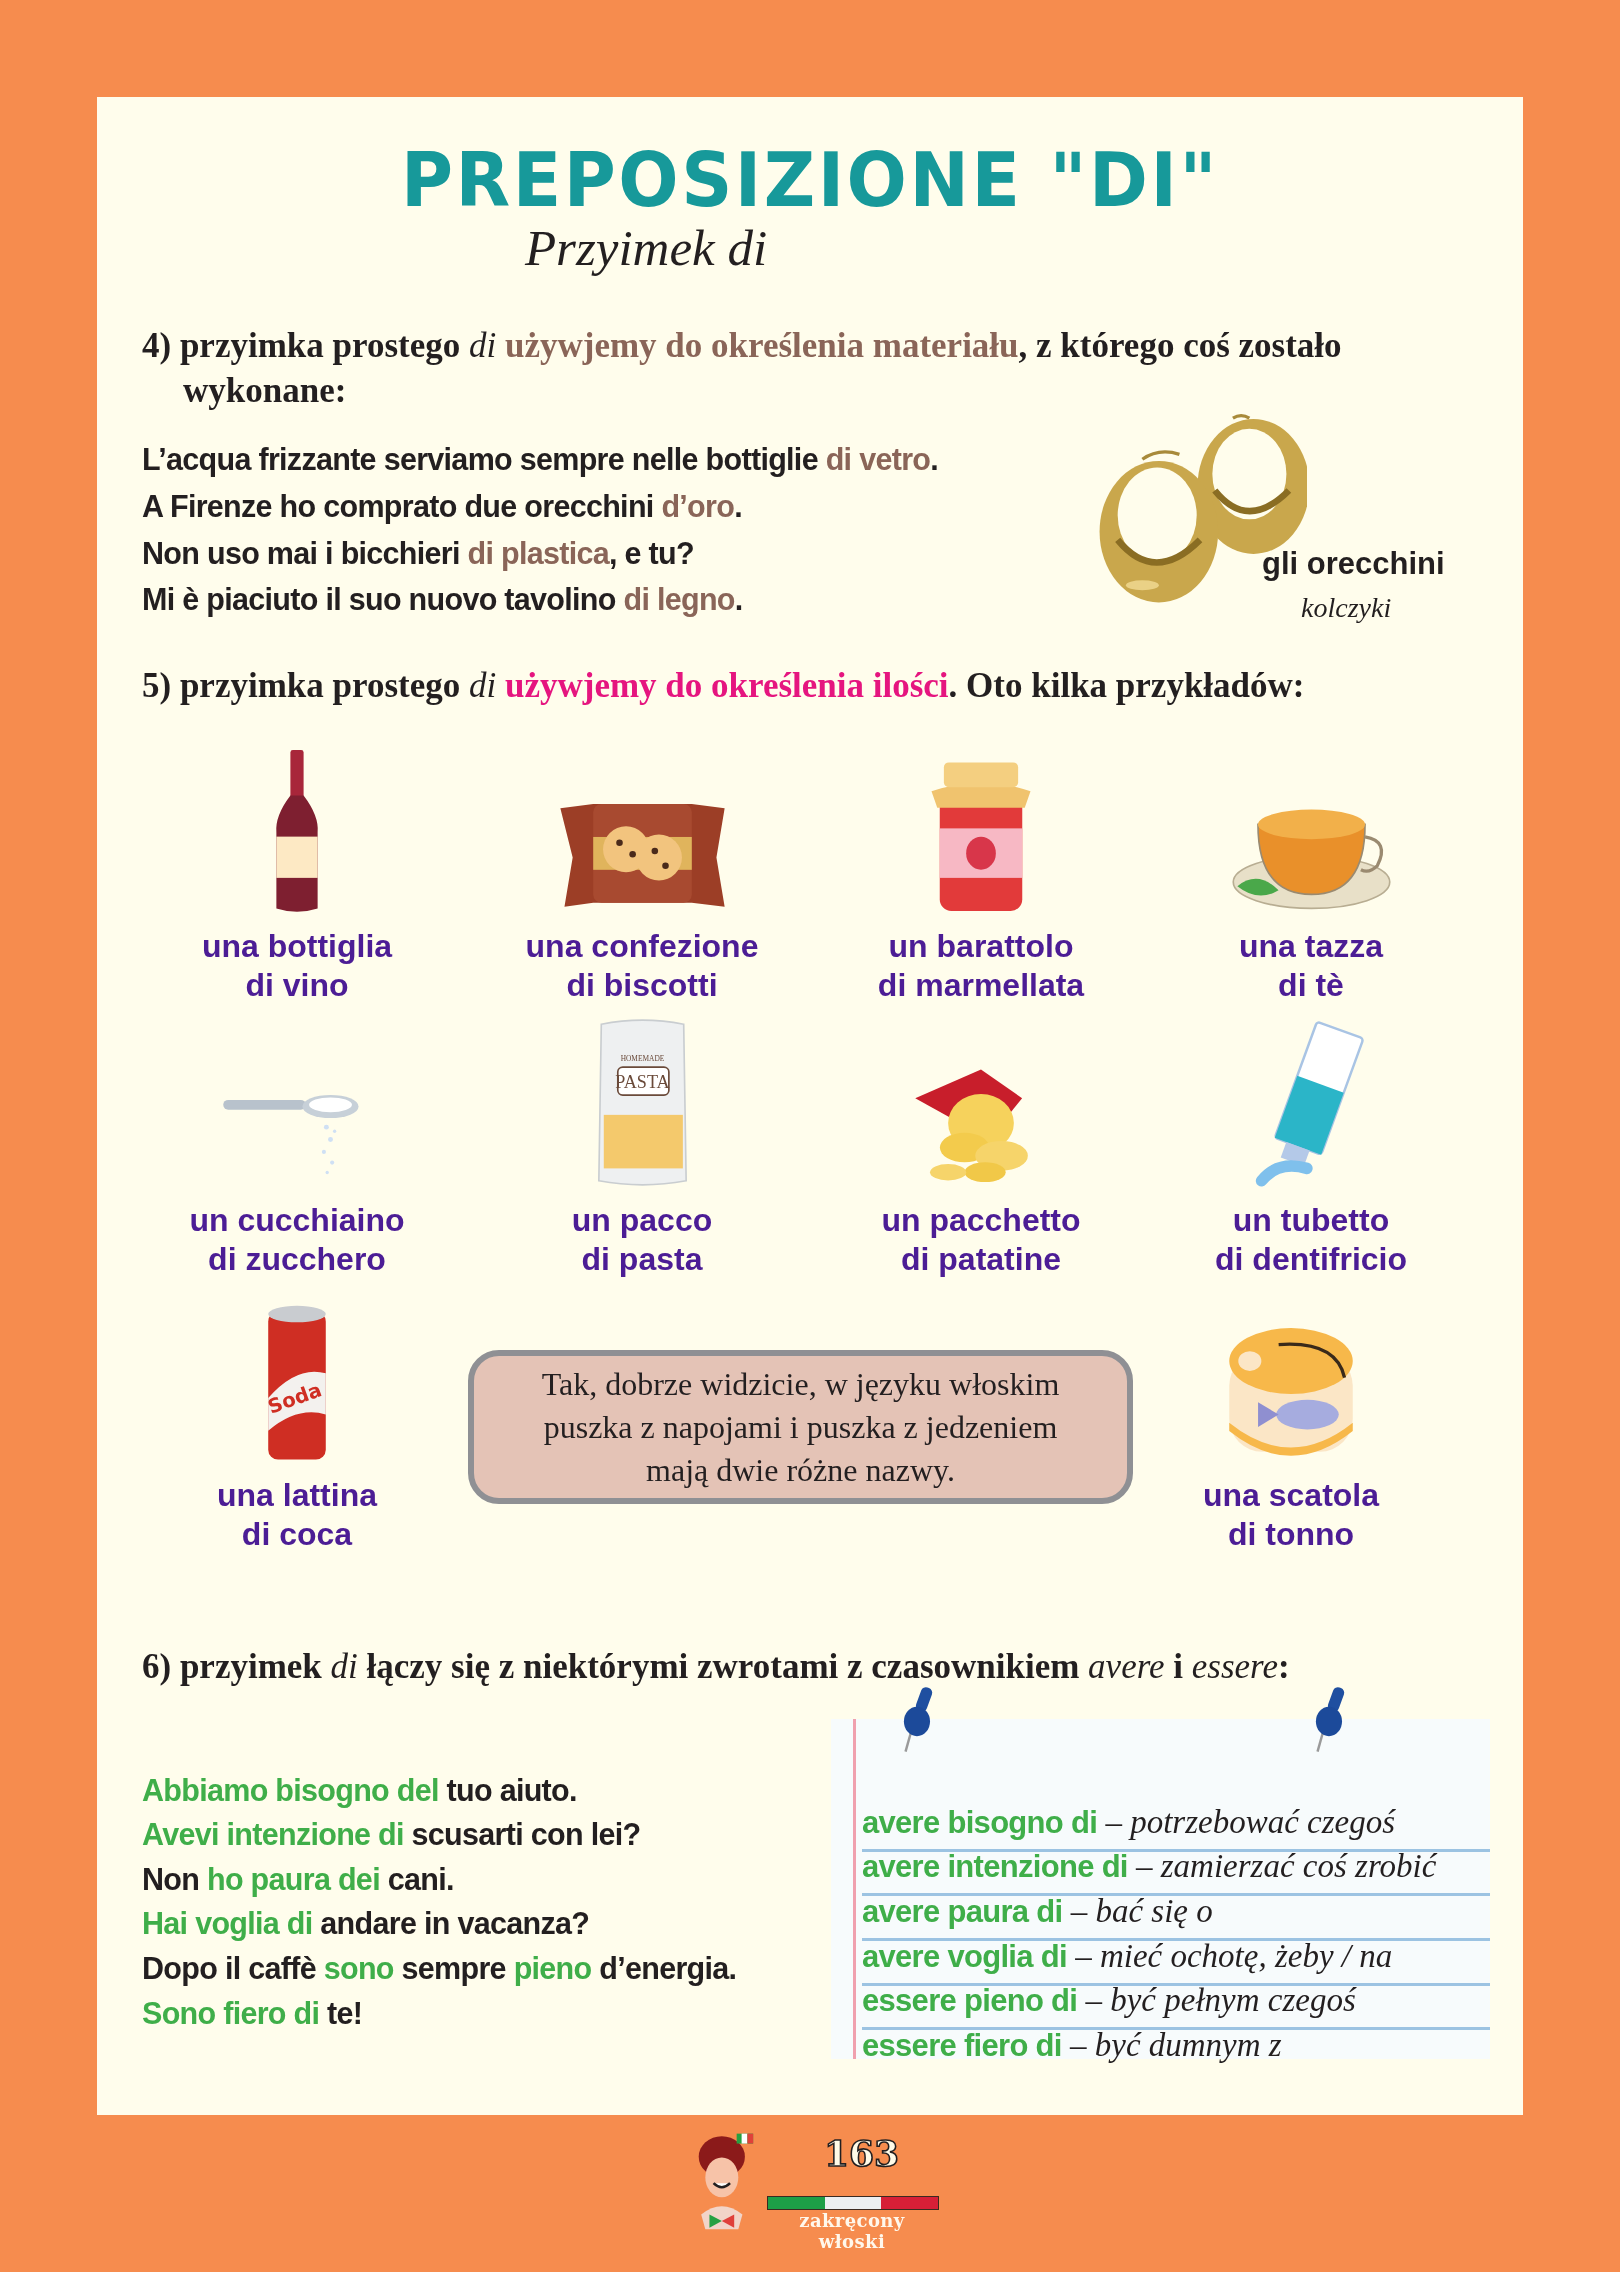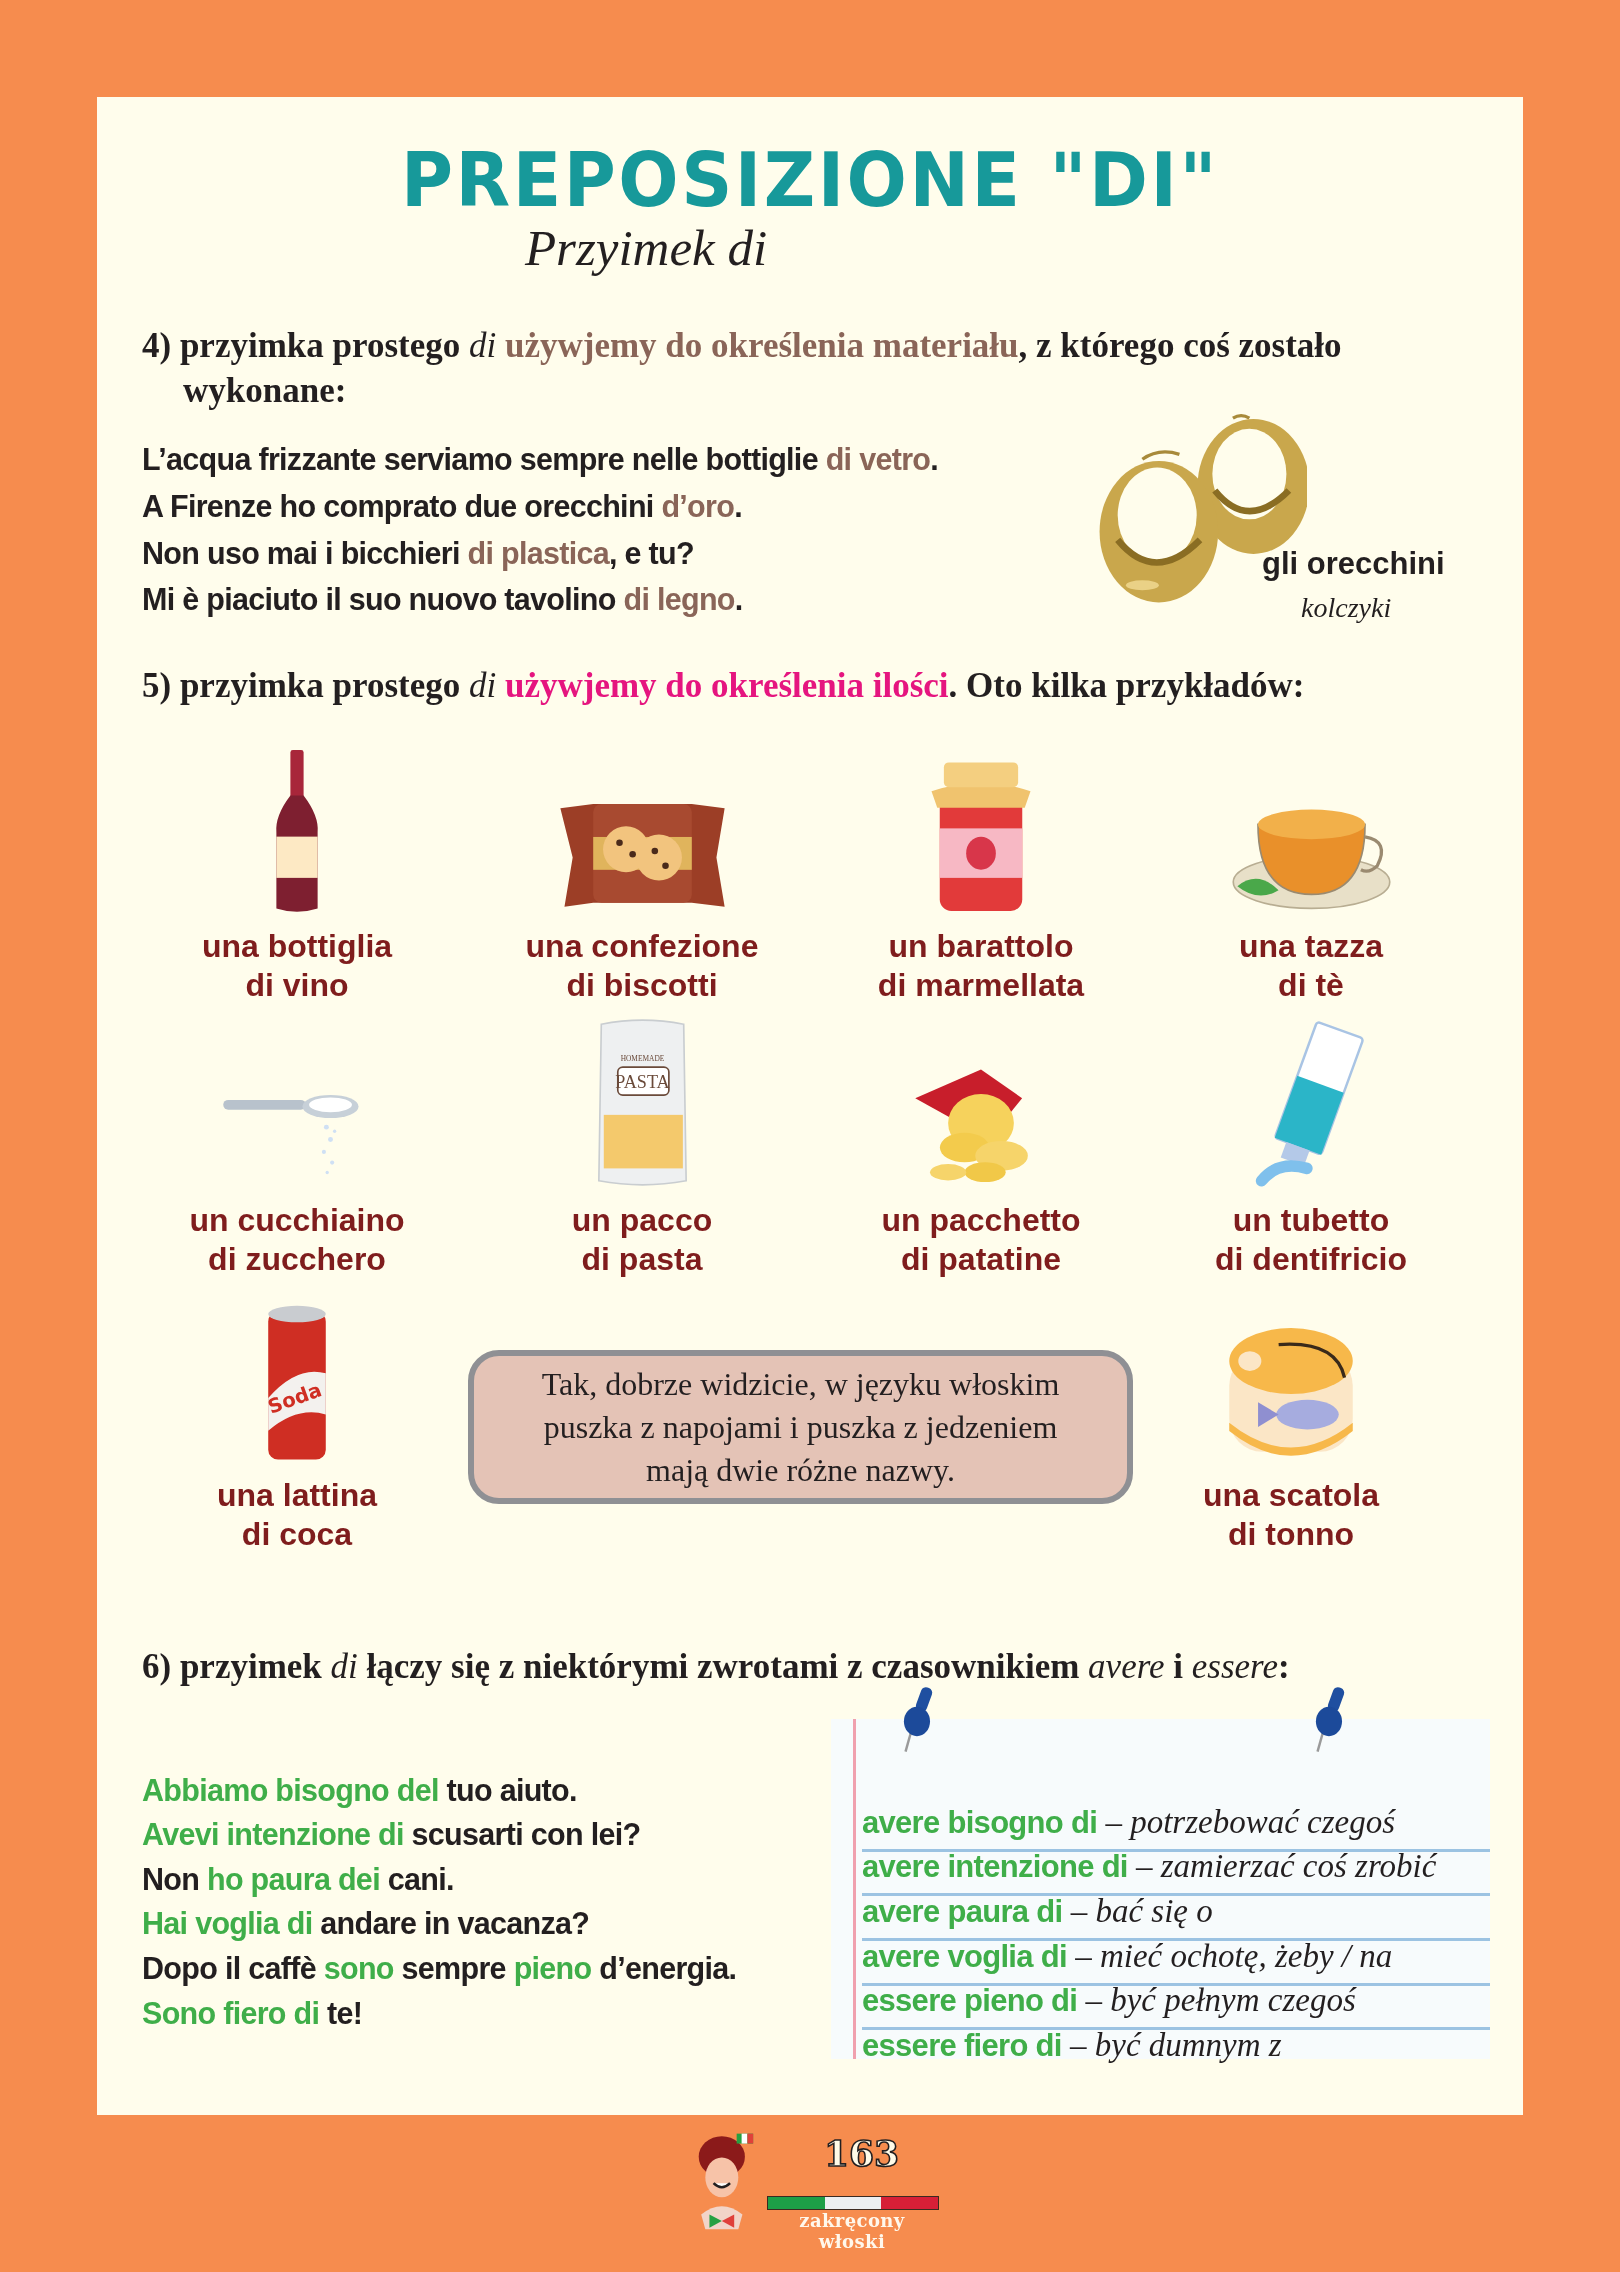--- a/index.html
+++ b/index.html
@@ -9,21 +9,21 @@
   .title { position:absolute; left:0; width:1620px; top:139px; text-align:center; font-family:"DejaVu Sans", sans-serif; font-weight:bold; font-size:71px; letter-spacing:2.5px; color:#17999a; transform:scaleY(1.05); }
   .subtitle { position:absolute; left:0; width:1292px; top:219px; text-align:center; font-family:"Liberation Serif", serif; font-style:italic; font-size:51px; color:#231f20; }
   .heading { position:absolute; font-family:"Liberation Serif", serif; font-weight:bold; font-size:35px; line-height:45px; color:#231f20; }
   .heading i { font-weight:normal; }
   .c-brown { color:#8a6558; }
   .c-pink { color:#e5157f; }
   .c-green { color:#3fae49; }
   .sent { position:absolute; left:142px; font-family:"Liberation Sans", sans-serif; font-weight:bold; font-size:30.5px; letter-spacing:-0.7px; color:#231f20; white-space:nowrap; }
   .item { position:absolute; width:330px; text-align:center; }
   .item .pic { position:relative; height:173px; display:flex; align-items:flex-end; justify-content:center; }
-  .item .lbl { font-family:"Liberation Sans", sans-serif; font-weight:bold; font-size:32px; line-height:39px; margin-top:11.5px; color:#7f1d1d; }
+  .item .lbl { font-family:"Liberation Sans", sans-serif; font-weight:bold; font-size:32px; line-height:39px; margin-top:11.5px; color:#4c1d95; }
   .note { position:absolute; left:468px; top:1350px; width:653px; height:135px; background:#e4c3b6; border:6.6px solid #8f9094; border-radius:31px; text-align:center; font-family:"Liberation Serif", serif; font-size:32px; line-height:43px; padding-top:6.6px; box-sizing:content-box; }
   .notepad { position:absolute; left:831px; top:1719px; width:659px; height:340px; background:#f7fbfc; }
   .notepad .margin { position:absolute; left:22px; top:0; width:3.3px; height:340px; background:#f0a0ae; }
   .np-row { position:absolute; left:31px; right:0; height:45px; border-bottom:3.3px solid #9cc3e2; font-size:31px; white-space:nowrap; }
   .np-row .it { font-family:"Liberation Sans", sans-serif; font-weight:bold; color:#3fae49; letter-spacing:-0.7px; }
   .np-row .pl { font-family:"Liberation Serif", serif; font-style:italic; color:#231f20; font-size:33px; }
   .footer-num { position:absolute; left:816px; top:2132px; width:91px; text-align:center; font-family:"DejaVu Serif", serif; font-weight:bold; font-size:36px; color:#fffbe8; -webkit-text-stroke:1.6px #231f20; }
   .flagbar { position:absolute; left:767px; top:2196px; width:170px; height:11.5px; border:1.2px solid #3b2a20; display:flex; }
   .flagbar div { flex:1; }
   .brand { position:absolute; left:763px; top:2210px; width:178px; text-align:center; font-family:"DejaVu Serif", serif; font-weight:bold; font-size:18px; color:#fff8ec; letter-spacing:0.4px; }

